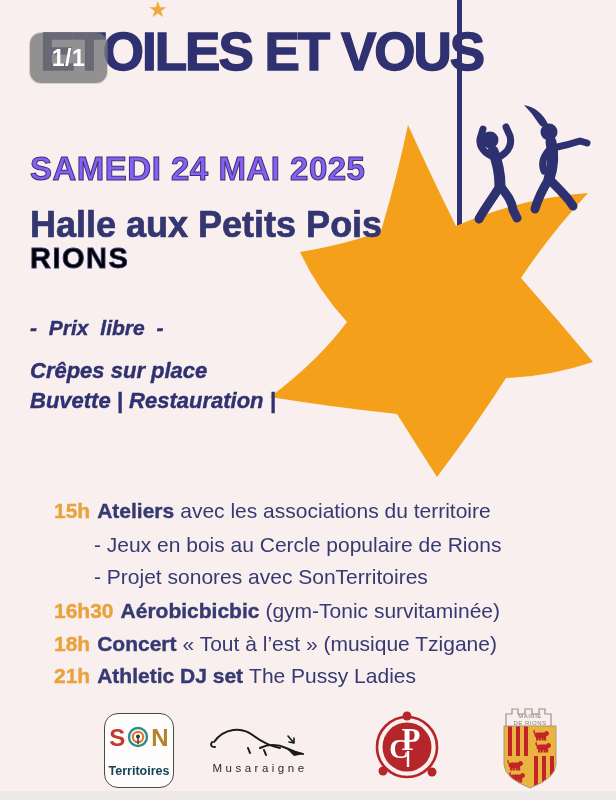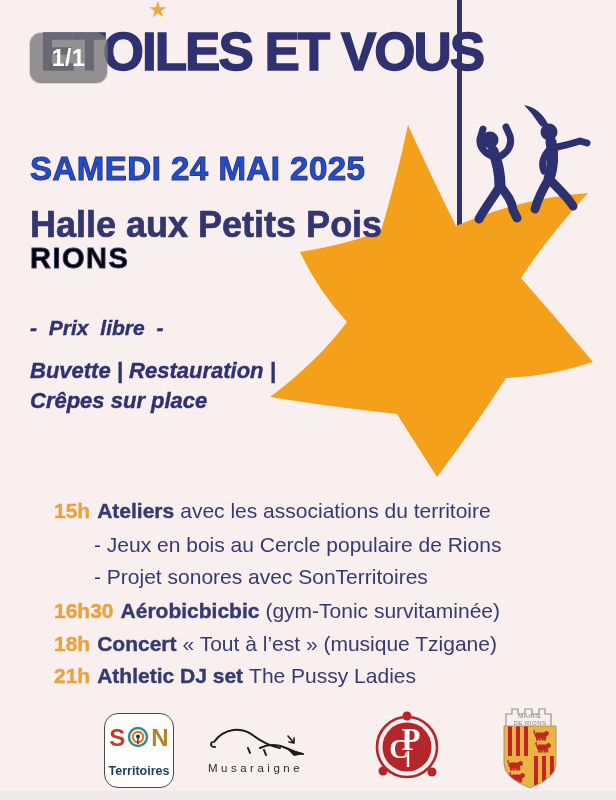--- a/index.html
+++ b/index.html
@@ -15,21 +15,21 @@
          -webkit-text-stroke:1.4px #2f3170;white-space:nowrap;}
   .title-star{position:absolute;left:148px;top:-3px;font-size:22px;color:#f1a93b;
          -webkit-text-stroke:0;}
 
   
   .badge{position:absolute;left:30px;top:33px;width:77px;height:50px;border-radius:11px;
          background:rgba(120,120,120,0.80);display:flex;align-items:center;justify-content:center;
          color:#fff;font-size:23px;font-weight:bold;letter-spacing:0.5px;box-shadow:0 0 0 1px rgba(150,150,150,0.35);}
 
   
-  .date{position:absolute;left:30px;top:150px;font-size:33px;font-weight:bold;color:#1d4ed8;
+  .date{position:absolute;left:30px;top:150px;font-size:33px;font-weight:bold;color:#8b5cf6;
         -webkit-text-stroke:1px #333670;letter-spacing:0.5px;white-space:nowrap;}
   .venue{position:absolute;left:30px;top:204px;font-size:36px;font-weight:bold;color:#333670;
         -webkit-text-stroke:0.7px #333670;white-space:nowrap;}
   .city{position:absolute;left:30px;top:242px;font-size:29px;font-weight:bold;color:#000000;
         -webkit-text-stroke:0.9px #333670;letter-spacing:1.5px;}
 
   
   .price{position:absolute;left:30px;top:316px;font-size:21px;font-style:italic;font-weight:bold;
          color:#2f3170;word-spacing:6px;text-align:right;-webkit-text-stroke:0.4px #2f3170;}
   .services{position:absolute;left:30px;top:356px;font-size:22px;font-style:italic;font-weight:bold;
@@ -44,21 +44,21 @@
 
   
   .logo-son{position:absolute;left:104px;top:713px;width:68px;height:73px;background:#fffdfb;
             border:1.5px solid #4a4a4a;border-radius:14px;display:flex;flex-direction:column;
             align-items:center;justify-content:center;}
   .son-line1{display:flex;align-items:center;gap:1px;}
   .son-s{color:#c43a2b;font-size:24px;font-weight:bold;}
   .son-n{color:#b5832c;font-size:24px;font-weight:bold;}
   .son-caption{color:#16425b;font-size:12.5px;font-weight:bold;margin-top:12px;letter-spacing:0;}
 
-  .logo-musaraigne{position:absolute;left:208px;top:720px;width:104px;height:58px;}
+  .logo-musaraigne{position:absolute;left:208px;top:720px;width:104px;height:58px;text-align:center;}
   .musaraigne-caption{font-size:11.5px;letter-spacing:3.5px;color:#2b2b2b;margin-top:-2px;}
 
   .logo-cp{position:absolute;left:368px;top:709px;width:78px;height:78px;}
   .logo-rions{position:absolute;left:498px;top:701px;width:64px;height:90px;}
 
   .bottom-strip{position:absolute;left:0;top:791px;width:616px;height:9px;background:#ece9e8;}
 </style>
 </head>
 <body>
 
@@ -95,22 +95,22 @@
   <div class="title-star">★</div>
 
   <div class="badge">1/1</div>
 
   <div class="date">SAMEDI 24 MAI 2025</div>
   <div class="venue">Halle aux Petits Pois</div>
   <div class="city">RIONS</div>
 
   <div class="price">- Prix libre -</div>
   <div class="services">
+    <div>Crêpes sur place</div>
     <div>Buvette | Restauration |</div>
-    <div>Crêpes sur place</div>
   </div>
 
   <div class="sched-row" style="top:499px">
     <span class="t">15h</span><span class="b">Ateliers</span><span class="r">avec les associations du territoire</span>
   </div>
   <div class="sched-row sched-sub" style="top:533px">
     <span class="r">- Jeux en bois au Cercle populaire de Rions</span>
   </div>
   <div class="sched-row sched-sub" style="top:565px">
     <span class="r">- Projet sonores avec SonTerritoires</span>

